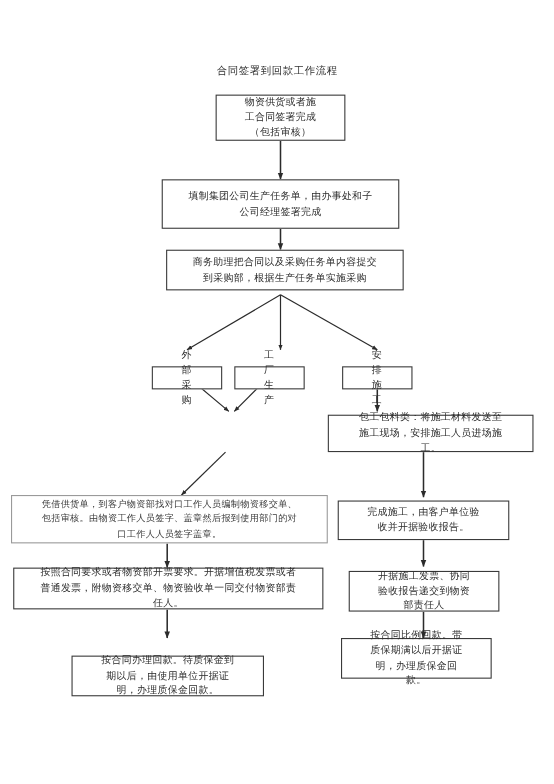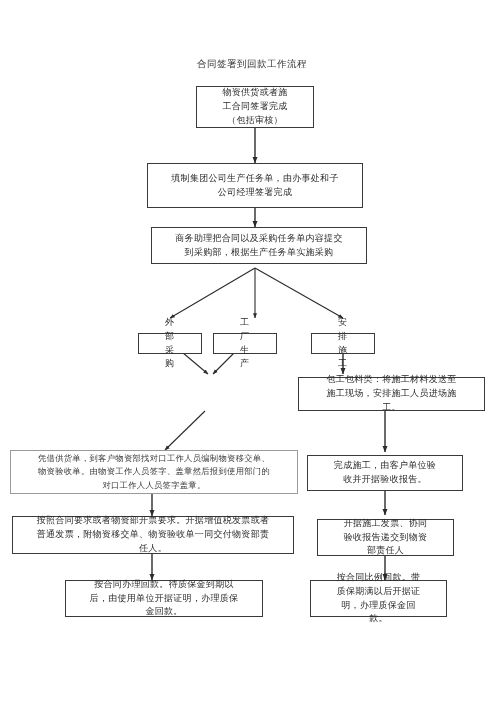--- a/index.html
+++ b/index.html
@@ -130,36 +130,36 @@
   <div class="node small" style="left:311px; top:321px; width:64px; height:21px;">
     <span class="txt">安排施工</span>
   </div>
 
 
   <div class="node" style="left:298px; top:377px; width:187px; height:34px;">
     <span class="txt">包工包料类：将施工材料发送至施工现场，安排施工人员进场施工。</span>
   </div>
 
   <div class="node gray" style="left:10px; top:450px; width:288px; height:44px; font-size:8.3px; line-height:1.6;">
-    <span class="txt">凭借供货单，到客户物资部找对口工作人员编制物资移交单、物资验收单。由物资工作人员签字、盖章然后报到使用部门的对口工作人人员签字盖章。</span>
+    <span class="txt">凭借供货单，到客户物资部找对口工作人员编制物资移交单、包括审核。由物资工作人员签字、盖章然后报到使用部门的对口工作人人员签字盖章。</span>
   </div>
 
   <div class="node" style="left:307px; top:455px; width:156px; height:36px;">
     <span class="txt">完成施工，由客户单位验收并开据验收报告。</span>
   </div>
 
   <div class="node" style="left:317px; top:519px; width:137px; height:37px;">
     <span class="txt">开据施工发票、协同验收报告递交到物资部责任人</span>
   </div>
 
   <div class="node" style="left:12px; top:516px; width:282px; height:38px;">
     <span class="txt">按照合同要求或者物资部开票要求。开据增值税发票或者普通发票，附物资移交单、物资验收单一同交付物资部责任人。</span>
   </div>
 
-  <div class="node" style="left:65px; top:580px; width:198px; height:37px;">
+  <div class="node" style="left:65px; top:596px; width:175px; height:37px;">
     <span class="txt">按合同办理回款。待质保金到期以后，由使用单位开据证明，办理质保金回款。</span>
   </div>
 
   <div class="node" style="left:310px; top:580px; width:137px; height:37px;">
     <span class="txt">按合同比例回款。带质保期满以后开据证明，办理质保金回款。</span>
   </div>
 
 </div>
 
 </body></html>

